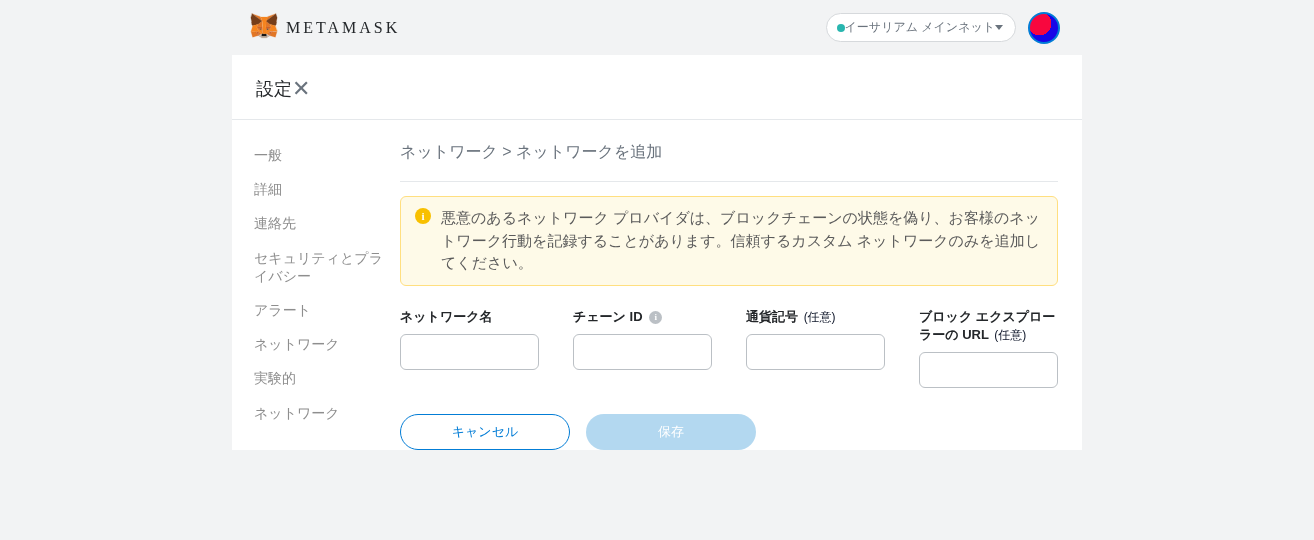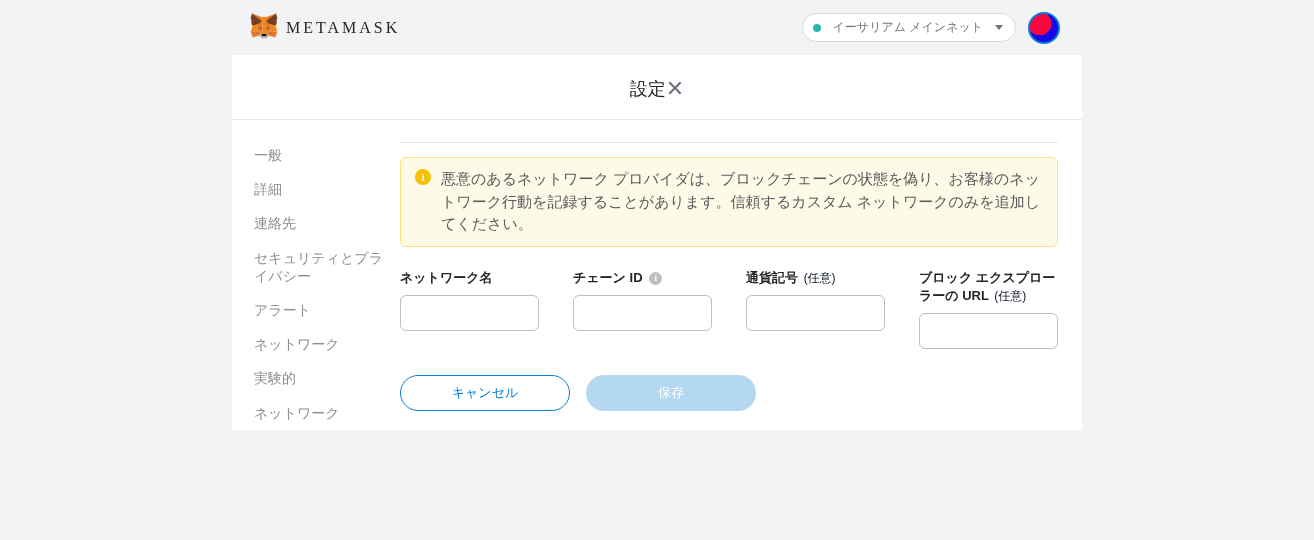--- a/index.html
+++ b/index.html
@@ -41,21 +41,21 @@
     font-family: Liberation Serif, serif;
   }
   .header-right {
     display: flex;
     align-items: center;
     gap: 12px;
   }
   .network-pill {
     display: flex;
     align-items: center;
-    gap: 12px;
+    gap: 0;
     border: 1px solid #d6d9dc;
     border-radius: 18px;
     padding: 5px 12px 5px 10px;
     font-size: 12px;
     color: #6a737d;
     background: #fff;
     cursor: pointer;
   }
   .network-dot {
     width: 8px; height: 8px; border-radius: 50%;
@@ -73,21 +73,21 @@
     border: 2px solid #037dd6;
     background: radial-gradient(circle at 35% 35%, #f8073e 0%, #f8073e 45%, #1806e7 45%, #1806e7 100%);
     cursor: pointer;
   }
   .panel {
     background: #fff;
   }
   .panel-header {
     display: flex;
     align-items: center;
-    justify-content: center;
+    justify-content: flex-start;
     padding: 22px 24px 18px 24px;
     border-bottom: 1px solid #e5e8eb;
   }
   .panel-title {
     font-size: 18px;
     color: #24272a;
     font-weight: 400;
   }
   .close-icon {
     font-size: 22px;
@@ -268,20 +268,23 @@
         <div class="sidebar-item">一般</div>
         <div class="sidebar-item">詳細</div>
         <div class="sidebar-item">連絡先</div>
         <div class="sidebar-item">セキュリティとプライバシー</div>
         <div class="sidebar-item">アラート</div>
         <div class="sidebar-item">ネットワーク</div>
         <div class="sidebar-item">実験的</div>
         <div class="sidebar-item">ネットワーク</div>
       </div>
       <div class="content">
+        <div class="breadcrumb">
+          <span>ネットワーク</span><span> &gt; </span><span>ネットワークを追加</span>
+        </div>
         <hr class="divider">
 
         <div class="warning-box">
           <span class="warning-icon">i</span>
           <div class="warning-text">悪意のあるネットワーク プロバイダは、ブロックチェーンの状態を偽り、お客様のネットワーク行動を記録することがあります。信頼するカスタム ネットワークのみを追加してください。</div>
         </div>
 
         <div class="form-grid">
           <div class="form-group">
             <label>ネットワーク名</label>

